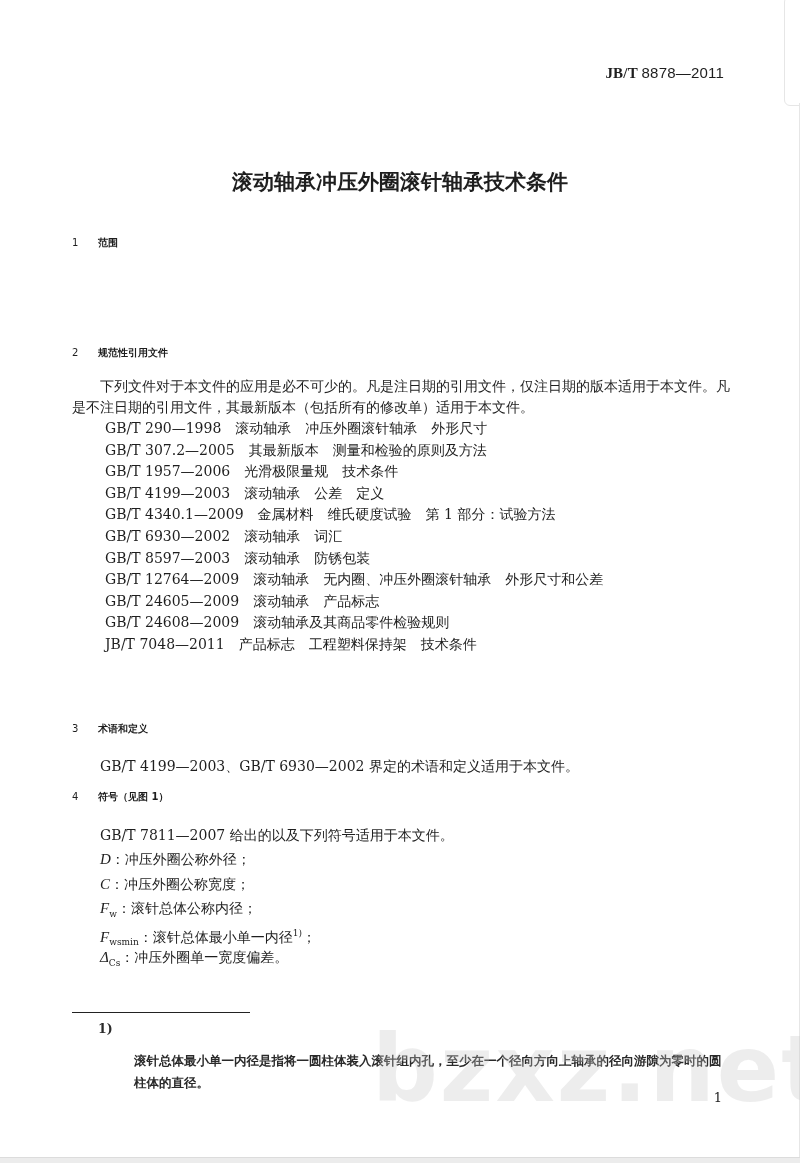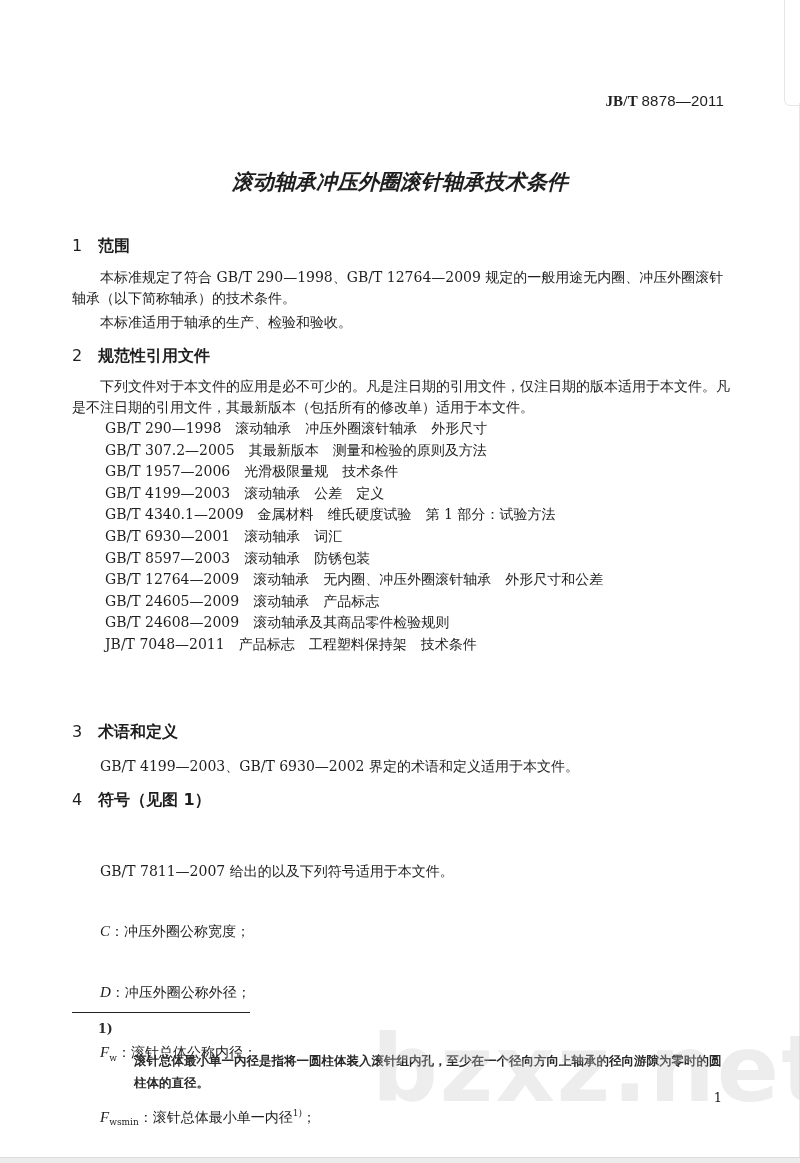--- a/index.html
+++ b/index.html
@@ -46,48 +46,48 @@
       position: absolute;
       right: 0;
       top: 103px;
       width: 1px;
       height: 1054px;
       background: #e6e6e6;
     }
     .doc-code {
       position: absolute;
       right: 76px;
-      top: 92px;
+      top: 64px;
       font-family: "Liberation Serif", serif;
       font-weight: bold;
       font-size: 15px;
       letter-spacing: 0.2px;
     }
     .doc-code .num {
       font-family: "Liberation Sans", sans-serif;
       font-weight: normal;
     }
     .title {
       position: absolute;
       left: 0;
       top: 168px;
       width: 800px;
       text-align: center;
       font-family: "DejaVu Sans", sans-serif;
       font-weight: bold;
       font-size: 21px;
       word-spacing: 0;
     }
-    .title span { margin: 0 0; font-style: italic; }
+    .title span { margin: 0 0; }
     .sec-head {
       position: absolute;
       left: 72px;
       font-family: "DejaVu Sans", sans-serif;
       font-weight: bold;
-      font-size: 16px;
+      font-size: 10px;
     }
     .sec-head .sec-num { display: inline-block; width: 26px; font-weight: normal; }
     .para {
       position: absolute;
       left: 72px;
       width: 660px;
       font-size: 14px;
       line-height: 21px;
     }
     .indent { text-indent: 28px; }
@@ -106,21 +106,20 @@
     .sym-list {
       position: absolute;
       left: 100px;
       top: 823px;
       font-size: 14px;
     }
     .sym-row {
       height: 24.4px;
       line-height: 24.4px;
       white-space: nowrap;
-      margin-top: 36px;
     }
     .sym-row i { font-family: "Liberation Serif", serif; font-size: 15px; }
     .sym-row sub { font-size: 9px; font-style: normal; }
     .sym-row sup { font-size: 9px; }
     .fn-rule {
       position: absolute;
       left: 72px;
       top: 1012px;
       width: 178px;
       height: 1px;
@@ -173,55 +172,53 @@
 
   <div class="doc-code"><span>JB/T </span><span class="num">8878—2011</span></div>
 
   <div class="title">
     <span>滚动轴承</span><span>冲压外圈滚针轴承</span><span>技术条件</span>
   </div>
 
   <div class="sec-head" style="top:236px;">
     <span class="sec-num">1</span><span>范围</span>
   </div>
-  <div class="para indent" style="top:267px;">本标准规定了符合 GB/T 290—1998、GB/T 12764—2009 规定的一般用途无内圈、冲压外圈滚针轴承（以下简称轴承）的技术条件。</div>
-  <div class="para indent" style="top:312px;">本标准适用于轴承的生产、检验和验收。</div>
 
   <div class="sec-head" style="top:346px;">
     <span class="sec-num">2</span><span>规范性引用文件</span>
   </div>
   <div class="para indent" style="top:376px;">下列文件对于本文件的应用是必不可少的。凡是注日期的引用文件，仅注日期的版本适用于本文件。凡是不注日期的引用文件，其最新版本（包括所有的修改单）适用于本文件。</div>
 
   <div class="ref-list">
     <div class="ref-row"><span class="code">GB/T 290—1998</span><span>滚动轴承　冲压外圈滚针轴承　外形尺寸</span></div>
     <div class="ref-row"><span class="code">GB/T 307.2—2005</span><span>其最新版本　测量和检验的原则及方法</span></div>
     <div class="ref-row"><span class="code">GB/T 1957—2006</span><span>光滑极限量规　技术条件</span></div>
     <div class="ref-row"><span class="code">GB/T 4199—2003</span><span>滚动轴承　公差　定义</span></div>
     <div class="ref-row"><span class="code">GB/T 4340.1—2009</span><span>金属材料　维氏硬度试验　第 1 部分：试验方法</span></div>
-    <div class="ref-row"><span class="code">GB/T 6930—2001</span><span>滚动轴承　词汇</span></div>
+    <div class="ref-row"><span class="code">GB/T 6930—2002</span><span>滚动轴承　词汇</span></div>
     <div class="ref-row"><span class="code">GB/T 8597—2003</span><span>滚动轴承　防锈包装</span></div>
     <div class="ref-row"><span class="code">GB/T 12764—2009</span><span>滚动轴承　无内圈、冲压外圈滚针轴承　外形尺寸和公差</span></div>
     <div class="ref-row"><span class="code">GB/T 24605—2009</span><span>滚动轴承　产品标志</span></div>
     <div class="ref-row"><span class="code">GB/T 24608—2009</span><span>滚动轴承及其商品零件检验规则</span></div>
     <div class="ref-row"><span class="code">JB/T 7048—2011</span><span>产品标志　工程塑料保持架　技术条件</span></div>
   </div>
 
   <div class="sec-head" style="top:722px;">
     <span class="sec-num">3</span><span>术语和定义</span>
   </div>
   <div class="para indent" style="top:756px;">GB/T 4199—2003、GB/T 6930—2002 界定的术语和定义适用于本文件。</div>
 
   <div class="sec-head" style="top:790px;">
     <span class="sec-num">4</span><span>符号（见图 1）</span>
   </div>
 
   <div class="sym-list">
     <div class="sym-row">GB/T 7811—2007 给出的以及下列符号适用于本文件。</div>
+    <div class="sym-row"><i>D</i><span>：冲压外圈公称外径；</span></div>
     <div class="sym-row"><i>C</i><span>：冲压外圈公称宽度；</span></div>
-    <div class="sym-row"><i>D</i><span>：冲压外圈公称外径；</span></div>
     <div class="sym-row"><i>F</i><sub>w</sub><span>：滚针总体公称内径；</span></div>
     <div class="sym-row"><i>F</i><sub>wsmin</sub><span>：滚针总体最小单一内径</span><sup>1)</sup><span>；</span></div>
     <div class="sym-row"><i>Δ</i><sub>Cs</sub><span>：冲压外圈单一宽度偏差。</span></div>
   </div>
 
   <div class="fn-rule"></div>
   <div class="footnote">
     <span class="fn-mark">1)</span>
     <div class="fn-text">滚针总体最小单一内径是指将一圆柱体装入滚针组内孔，至少在一个径向方向上轴承的径向游隙为零时的圆柱体的直径。</div>
   </div>

